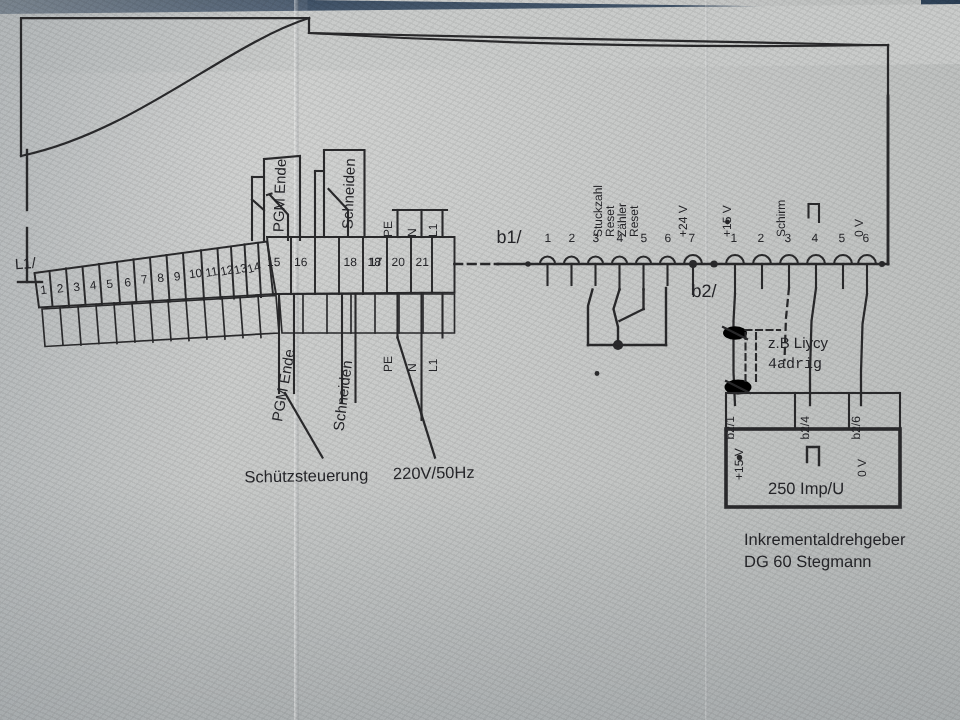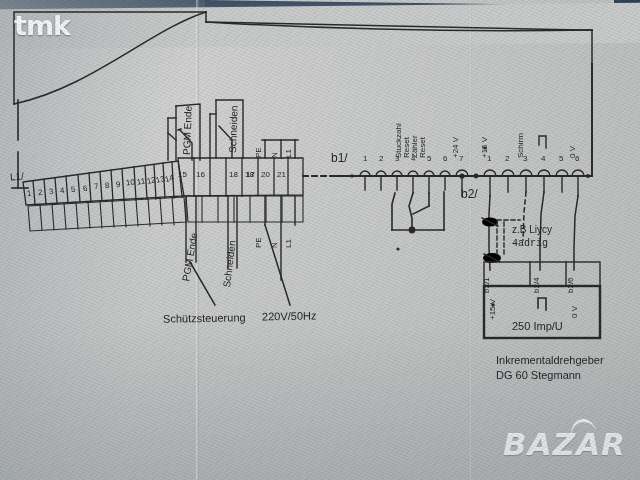--- a/index.html
+++ b/index.html
@@ -384,20 +384,15 @@
   <div class="lbl small vert" style="left:541px;top:285px;">b2/4</div>
   <div class="lbl small vert" style="left:575px;top:285px;">b2/6</div>
 
   <div class="lbl small vert" style="left:497px;top:312px;">+15 V</div>
   <div class="lbl small vert" style="left:579px;top:310px;">0 V</div>
   <div class="lbl big" style="left:512px;top:321px;">250 Imp/U</div>
 
   <div class="lbl big" style="left:496px;top:355px;text-align:center;">Inkrementaldrehgeber</div>
   <div class="lbl big" style="left:496px;top:370px;">DG 60  Stegmann</div>
 
-  <div class="tmk">tmk</div>
-  <div class="bazar">
-    <span>BAZAR</span>
-    <span class="arc"></span>
-  </div>
 
   <div class="grain"></div>
 </div>
 
 </body></html>

